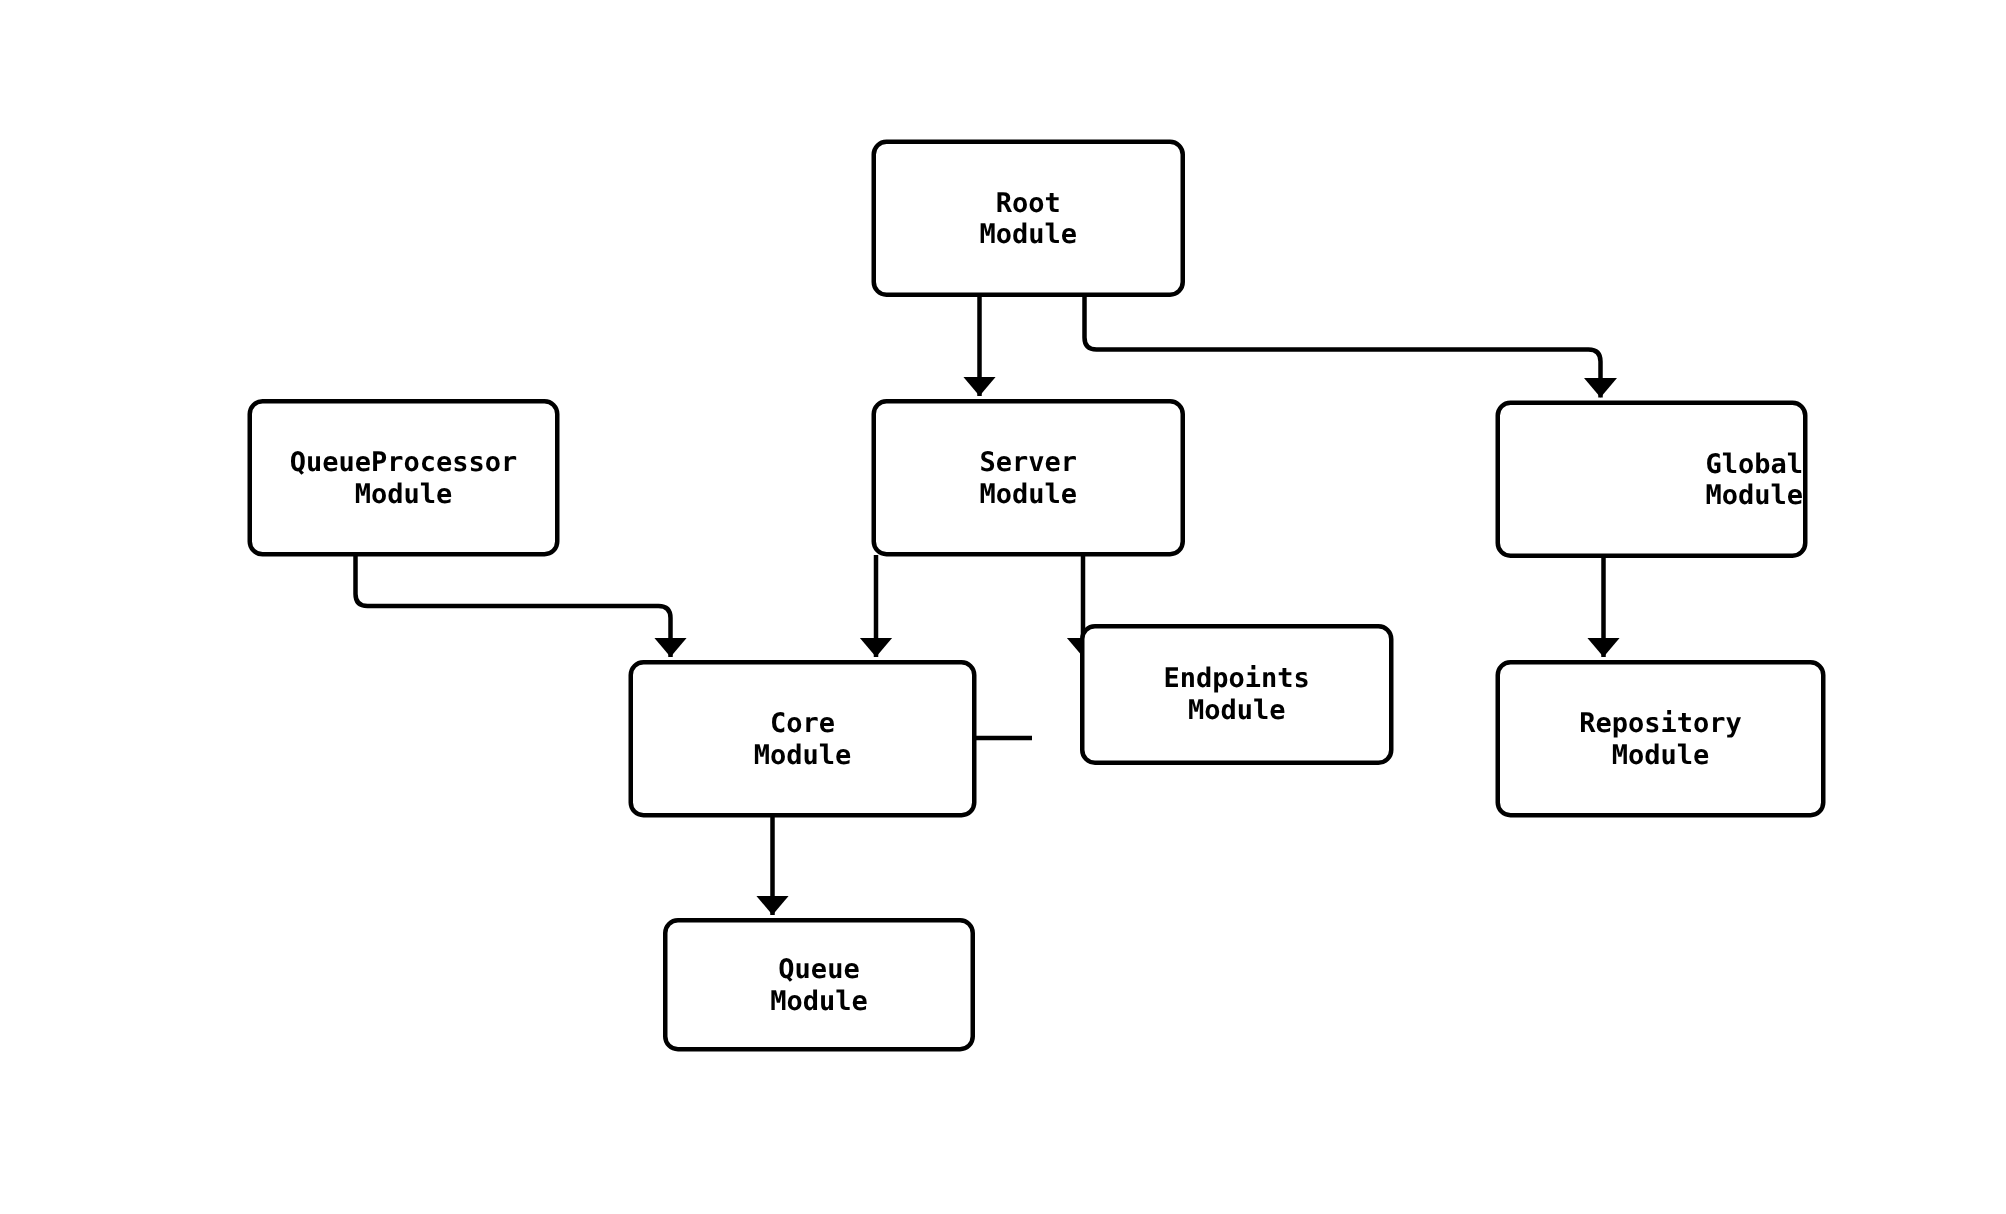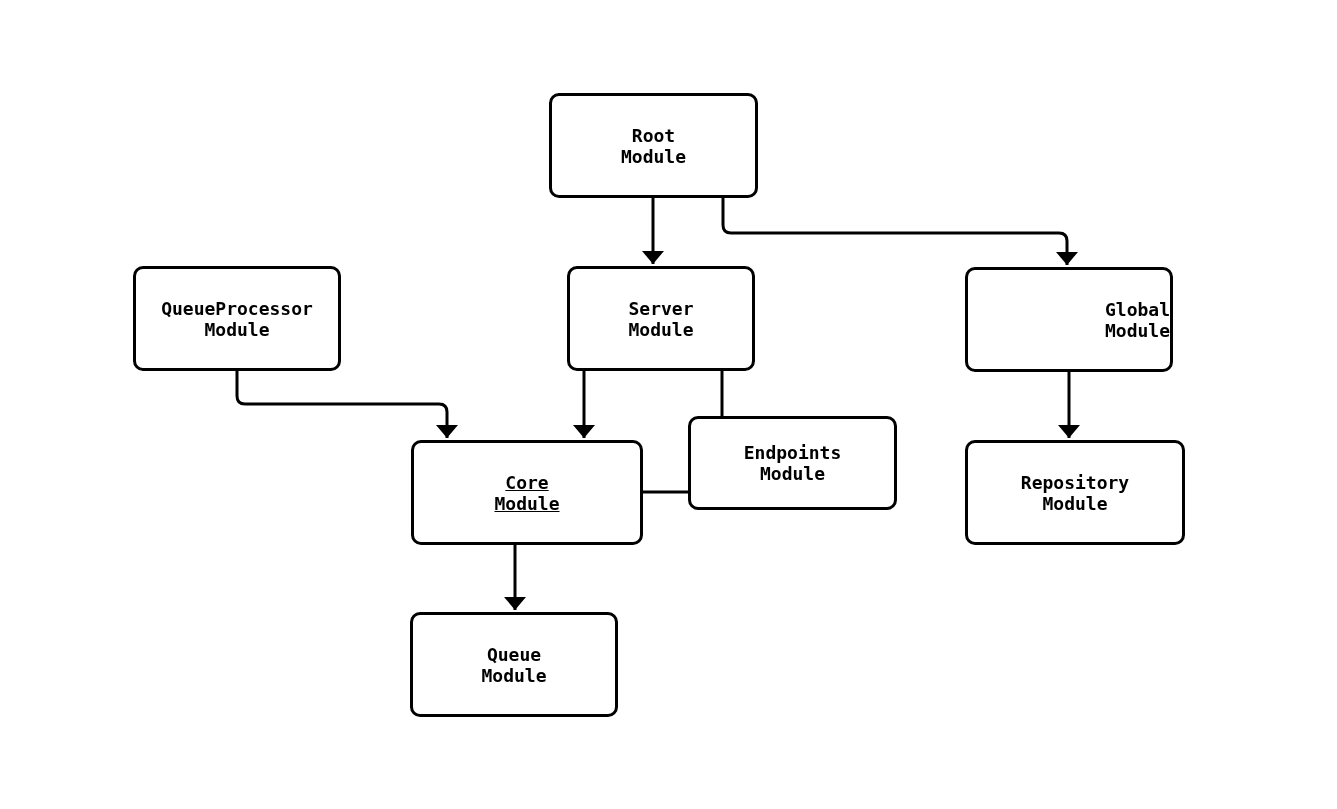--- a/index.html
+++ b/index.html
@@ -29,20 +29,21 @@
   }
   .node {
     position: absolute;
     box-sizing: border-box;
     background: var(--node-fill, #ffffff);
     border: 3px solid var(--stroke, #000000);
     border-radius: 10px;
     display: flex;
     align-items: center;
     justify-content: center;
+    margin-left: 32px;
   }
   .node .label {
     font-family: "DejaVu Sans Mono", monospace;
     font-size: 18px;
     font-weight: bold;
     line-height: 21px;
     color: var(--text, #000000);
     text-align: center;
     white-space: pre-line;
   }
@@ -70,38 +71,38 @@
   </svg>
   <div>
       <div class="node" style="left: 549px; top: 93px; width: 209px; height: 105px;">
         <div class="label">Root
 Module</div>
       </div>
       <div class="node" style="left: 133px; top: 266px; width: 208px; height: 105px; justify-content: center;">
         <div class="label">QueueProcessor
 Module</div>
       </div>
-      <div class="node" style="left: 567px; top: 266px; width: 188px; height: 105px;">
+      <div class="node" style="left: 549px; top: 266px; width: 209px; height: 105px;">
         <div class="label">Server
 Module</div>
       </div>
       <div class="node" style="left: 965px; top: 267px; width: 208px; height: 105px; justify-content: flex-end;">
         <div class="label">Global
 Module</div>
       </div>
-      <div class="node" style="left: 411px; top: 440px; width: 232px; height: 105px; text-decoration: underline;">
+      <div class="node" style="left: 387px; top: 440px; width: 232px; height: 105px;">
         <div class="label">Core
 Module</div>
       </div>
       <div class="node" style="left: 688px; top: 416px; width: 209px; height: 94px;">
         <div class="label">Endpoints
 Module</div>
       </div>
       <div class="node" style="left: 965px; top: 440px; width: 220px; height: 105px; align-items: center;">
         <div class="label">Repository
 Module</div>
       </div>
-      <div class="node" style="left: 410px; top: 612px; width: 208px; height: 105px;">
+      <div class="node" style="left: 410px; top: 612px; width: 208px; height: 89px;">
         <div class="label">Queue
 Module</div>
       </div>
     </div>
 </div>
 
 </body></html>

